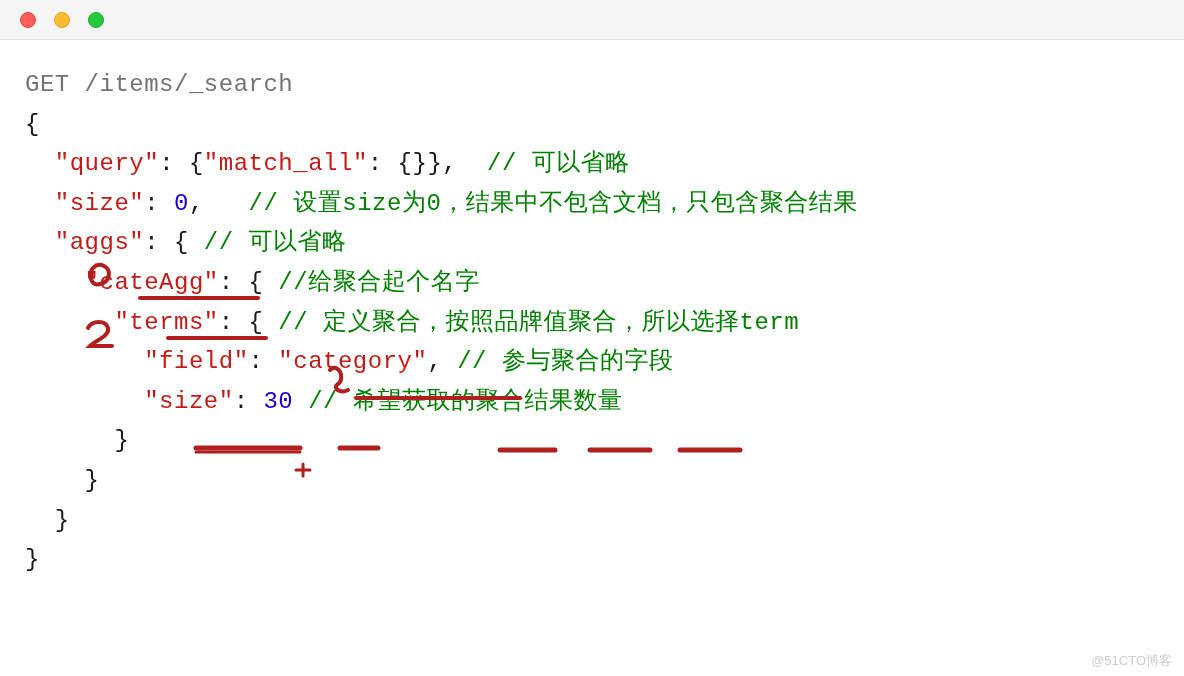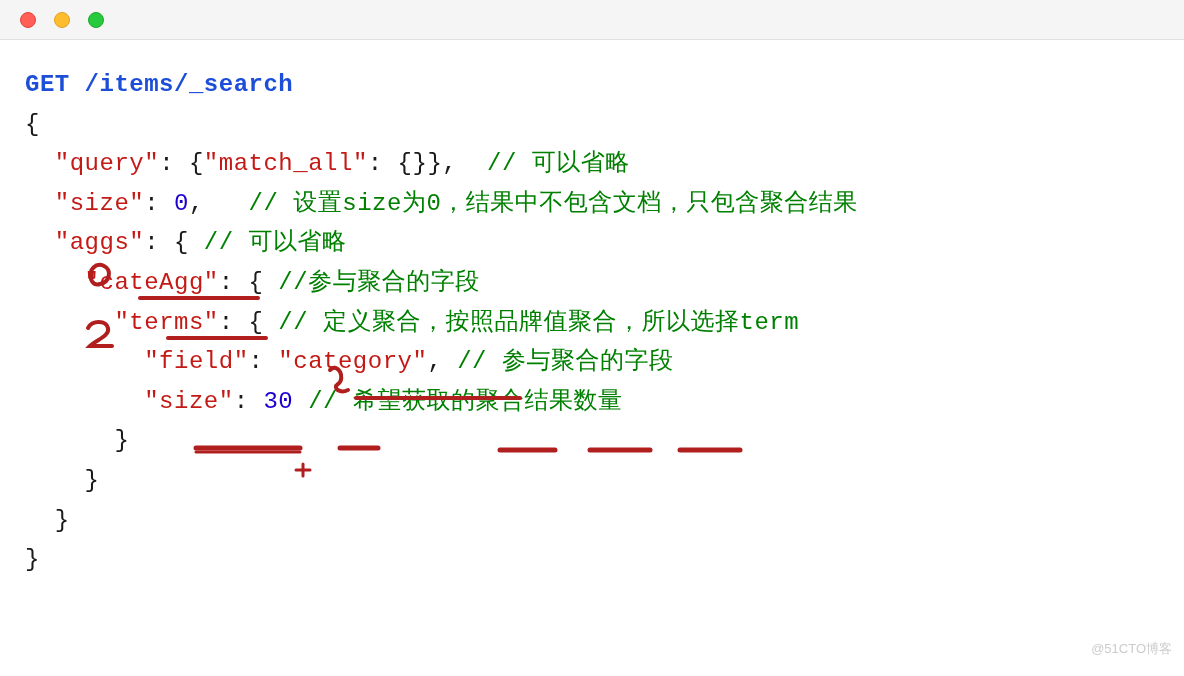--- a/index.html
+++ b/index.html
@@ -36,36 +36,36 @@
       padding: 25px 25px;
       font-size: 24px;
       line-height: 1.65;
       font-weight: 500;
       position: relative;
     }
     .line {
       white-space: pre;
       letter-spacing: 0.5px;
     }
-    .plain { color: #1d4ed8; font-weight: bold; }
+    .plain { color: #737373; }
     .string { color: #c41a16; }
     .number { color: #1c00cf; }
     .comment { color: #008000; }
     .punct { color: #1a1a1a; }
     .annotations {
       position: absolute;
       top: 0;
       left: 0;
       width: 1184px;
       height: 676px;
       pointer-events: none;
     }
     .watermark {
       position: absolute;
-      bottom: 18px;
+      bottom: 6px;
       right: 12px;
       font-size: 13px;
       color: #cccccc;
       font-family: Arial, sans-serif;
     }
   </style>
 </head>
 <body>
 
 <div class="window-header">
@@ -73,21 +73,21 @@
   <div class="window-btn min-btn"></div>
   <div class="window-btn max-btn"></div>
 </div>
 
 <div class="code-area">
   <div class="line"><span class="plain">GET /items/_search</span></div>
   <div class="line"><span class="punct">{</span></div>
   <div class="line"><span class="punct">  </span><span class="string">"query"</span><span class="punct">: {</span><span class="string">"match_all"</span><span class="punct">: {}},  </span><span class="comment">// 可以省略</span></div>
   <div class="line"><span class="punct">  </span><span class="string">"size"</span><span class="punct">: </span><span class="number">0</span><span class="punct">,   </span><span class="comment">// 设置size为0，结果中不包含文档，只包含聚合结果</span></div>
   <div class="line"><span class="punct">  </span><span class="string">"aggs"</span><span class="punct">: { </span><span class="comment">// 可以省略</span></div>
-  <div class="line"><span class="punct">    </span><span class="string">"cateAgg"</span><span class="punct">: { </span><span class="comment">//参与聚合的字段</span></div>
+  <div class="line"><span class="punct">    </span><span class="string">"cateAgg"</span><span class="punct">: { </span><span class="comment">//给聚合起个名字</span></div>
   <div class="line"><span class="punct">      </span><span class="string">"terms"</span><span class="punct">: { </span><span class="comment">// 定义聚合，按照品牌值聚合，所以选择term</span></div>
   <div class="line"><span class="punct">        </span><span class="string">"field"</span><span class="punct">: </span><span class="string">"category"</span><span class="punct">, </span><span class="comment">// 参与聚合的字段</span></div>
   <div class="line"><span class="punct">        </span><span class="string">"size"</span><span class="punct">: </span><span class="number">30</span><span class="punct"> </span><span class="comment">// 希望获取的聚合结果数量</span></div>
   <div class="line"><span class="punct">      }</span></div>
   <div class="line"><span class="punct">    }</span></div>
   <div class="line"><span class="punct">  }</span></div>
   <div class="line"><span class="punct">}</span></div>
 </div>
 
 <svg class="annotations" viewBox="0 0 1184 676">

